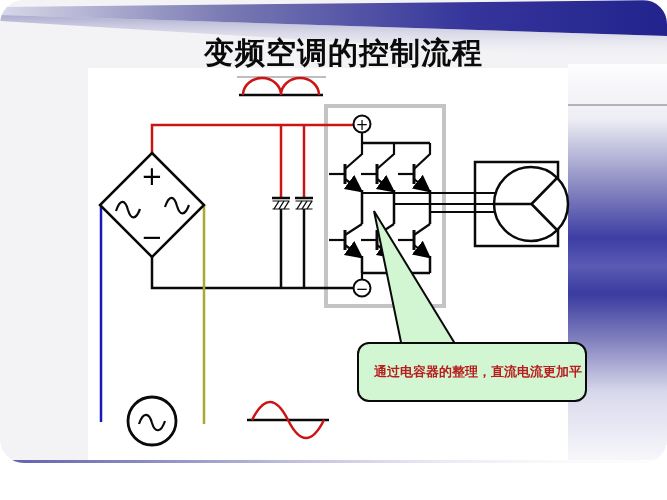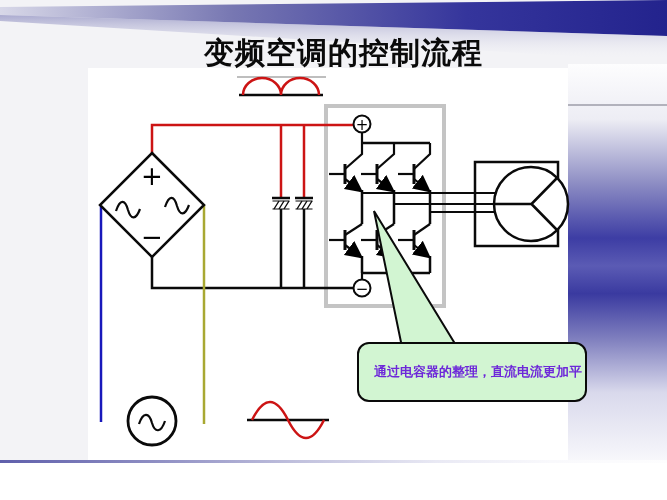--- a/index.html
+++ b/index.html
@@ -1,19 +1,20 @@
 <!DOCTYPE html>
 <html><head>
 <meta charset="utf-8">
 <style>
   html,body { margin:0; padding:0; }
   .stage {
     position:relative; width:667px; height:463px; overflow:hidden;
     background:#f3f3f6;
     font-family:"Liberation Serif","DejaVu Serif",serif;
+    border-radius:24px;
   }
   .banner-svg { position:absolute; left:0; top:0; z-index:2; }
   .right-band {
     position:absolute; left:568px; top:64px; width:99px; height:396px; z-index:0;
     background:linear-gradient(to bottom,
       #fdfdfe 0%, #ededf4 14%, #8e8ec4 30%, #3d3da4 44%,
       #5b5bb4 51%, #3a3aa0 58%, #8383c0 70%, #d9d9ec 83%, #f7f7fb 100%);
   }
   .right-band-line { position:absolute; left:566px; top:104px; width:101px; height:2px; background:#b2b2bc; z-index:1; }
   .bottom-band {
@@ -25,21 +26,21 @@
   .slide-title {
     position:absolute; left:204px; top:33px; z-index:4;
     font-size:30px; font-weight:bold; color:#0a0a0a;
     letter-spacing:1px; white-space:nowrap;
   }
   .circuit-svg { position:absolute; left:0; top:0; z-index:3; }
   .callout {
     position:absolute; left:357px; top:342px; width:230px; height:60px; z-index:5;
     box-sizing:border-box; background:#d2f5d2; border:2px solid #0a0a0a; border-radius:12px;
     display:flex; flex-direction:column; justify-content:center; align-items:center;
-    font-size:13px; font-weight:600; color:#6d28d9; line-height:1.5; text-align:center;padding-left:12px;
+    font-size:13px; font-weight:600; color:#b91c1c; line-height:1.5; text-align:center;padding-left:12px;
   }
   .sym-text { font-family:"DejaVu Sans","Liberation Sans",sans-serif; }
 </style>
 </head>
 <body>
 
 <div class="stage">
 
   <svg class="banner-svg" width="667" height="70">
     <defs>

